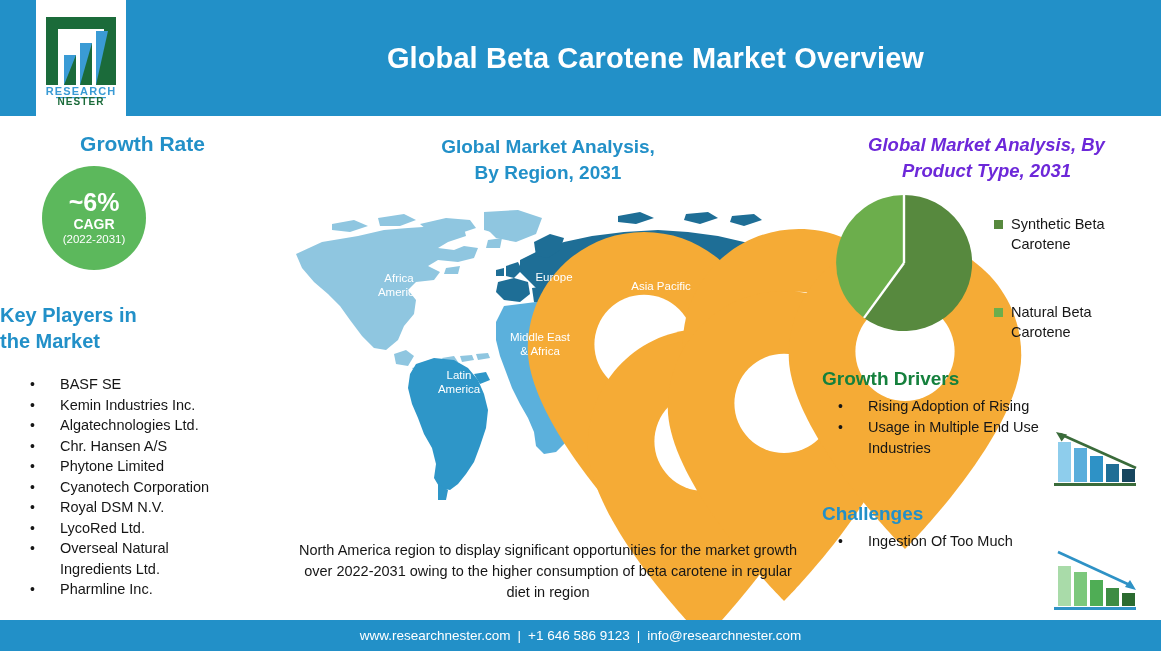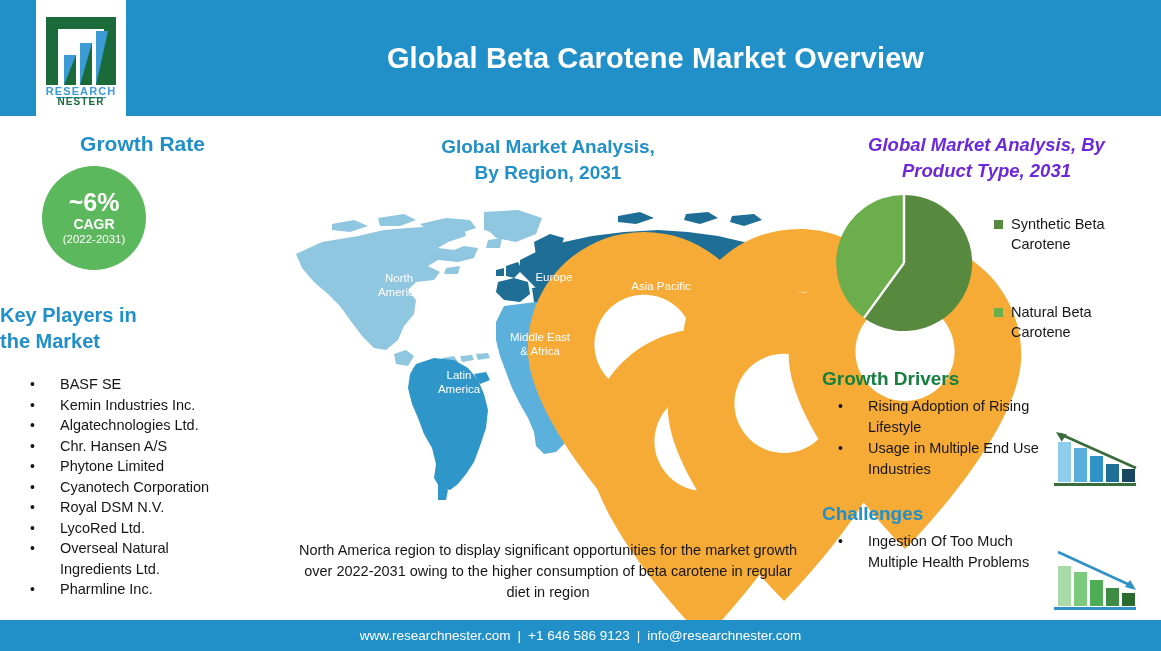--- a/index.html
+++ b/index.html
@@ -301,21 +301,21 @@
         </g>
       </svg>
 
       <div class="pin" style="left:96px; top:24px;">
         <svg width="30" height="40" viewBox="0 0 30 40">
             <path d="M15 0 C6.7 0 0 6.7 0 15 C0 25 15 40 15 40 C15 40 30 25 30 15 C30 6.7 23.3 0 15 0 Z" fill="#f5ab36"></path>
             <circle cx="15" cy="14.5" r="6.4" fill="#ffffff"></circle>
           </svg>
       </div>
       <div class="region-label" style="left:68px; top:64px; width:86px;">
-        <span>North</span><br>
+        <span>Africa</span><br>
         <span>America</span>
       </div>
 
       <div class="pin" style="left:156px; top:121px;">
         <svg width="30" height="40" viewBox="0 0 30 40">
             <path d="M15 0 C6.7 0 0 6.7 0 15 C0 25 15 40 15 40 C15 40 30 25 30 15 C30 6.7 23.3 0 15 0 Z" fill="#f5ab36"></path>
             <circle cx="15" cy="14.5" r="6.4" fill="#ffffff"></circle>
           </svg>
       </div>
       <div class="region-label" style="left:128px; top:161px; width:86px;">
@@ -389,42 +389,40 @@
       <div class="legend-item">
         <span class="legend-sw" style="background:#6cae4c;"></span>
         <span>Natural Beta</span><br>
         <span>Carotene</span>
       </div>
     </div>
 
     <div class="h-drivers">Growth Drivers</div>
     <ul class="drivers-list">
       <li class="rc-item"><span class="bul">•</span><span>Rising Adoption of Rising</span></li>
-      <li class="rc-item cont"><span>Lifestyle</span></li>
       <li class="rc-item"><span class="bul">•</span><span>Usage in Multiple End Use</span></li>
       <li class="rc-item cont"><span> Industries</span></li>
     </ul>
 
     <div class="icon-drivers">
       <svg width="88" height="62" viewBox="0 0 88 62">
         <rect x="8" y="16" width="13" height="40" fill="#8ecdec"></rect>
         <rect x="24" y="22" width="13" height="34" fill="#5aaedb"></rect>
         <rect x="40" y="30" width="13" height="26" fill="#2e92c6"></rect>
         <rect x="56" y="38" width="13" height="18" fill="#1f6e96"></rect>
         <rect x="72" y="43" width="13" height="13" fill="#17465f"></rect>
         <rect x="4" y="57" width="82" height="3" fill="#3a6b3a"></rect>
         <line x1="86" y1="42" x2="10" y2="8" stroke="#3a6b3a" stroke-width="2.6"></line>
         <path d="M6 6 L17 8.4 L11.6 15.4 Z" fill="#3a6b3a"></path>
       </svg>
     </div>
 
     <div class="h-challenges">Challenges</div>
     <ul class="challenges-list">
       <li class="rc-item"><span class="bul">•</span><span>Ingestion Of Too Much</span></li>
-      <li class="rc-item cont"><span>Multiple Health Problems</span></li>
     </ul>
 
     <div class="icon-challenges">
       <svg width="88" height="62" viewBox="0 0 88 62">
         <rect x="8" y="16" width="13" height="40" fill="#a9dba9"></rect>
         <rect x="24" y="22" width="13" height="34" fill="#7cc87c"></rect>
         <rect x="40" y="30" width="13" height="26" fill="#4fad55"></rect>
         <rect x="56" y="38" width="13" height="18" fill="#3e8c44"></rect>
         <rect x="72" y="43" width="13" height="13" fill="#2c6b30"></rect>
         <rect x="4" y="57" width="82" height="3" fill="#2e92c6"></rect>

